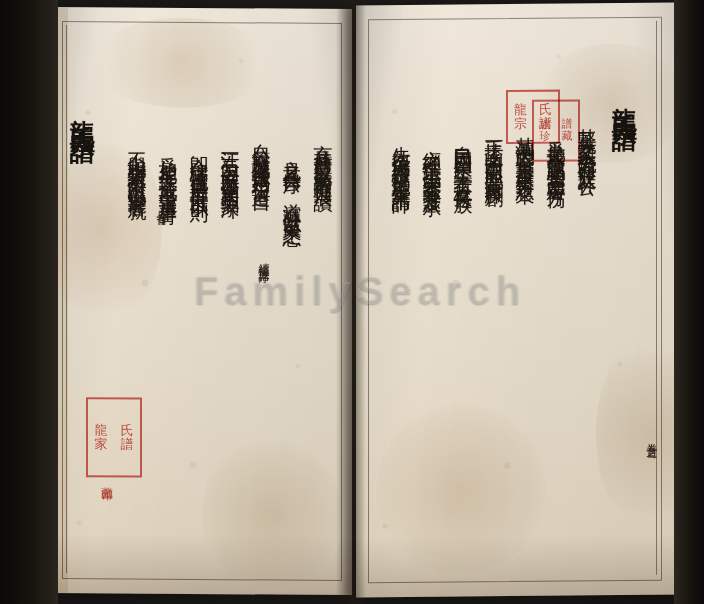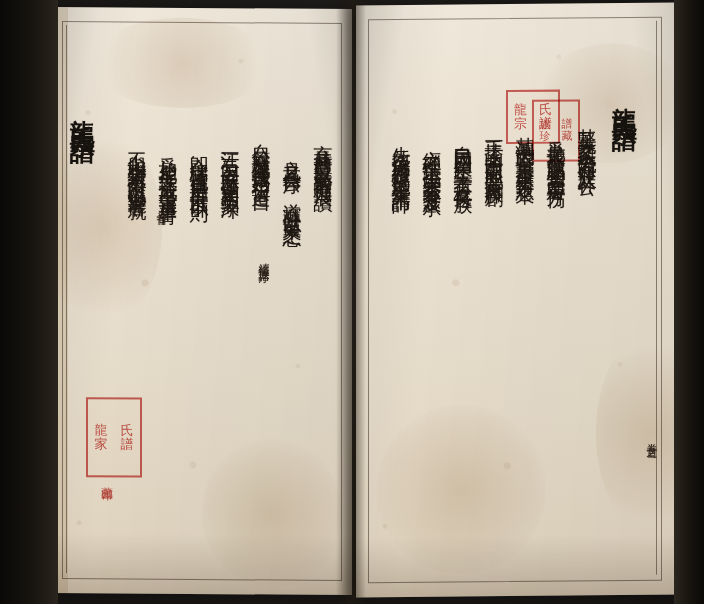--- a/index.html
+++ b/index.html
@@ -281,14 +281,15 @@
         <span>藏</span>
     </div>
 
     <div class="curl"></div>
   </div>
 
   <div id="gutter"></div>
   <div id="edge-left"></div>
   <div id="edge-right"></div>
 
+  <div id="watermark">FamilySearch</div>
 
 </div>
 
 </body></html>

